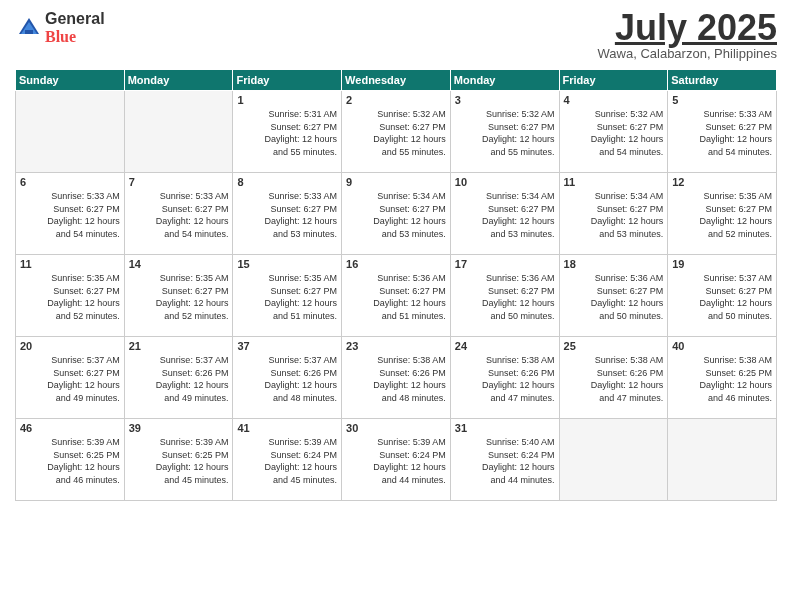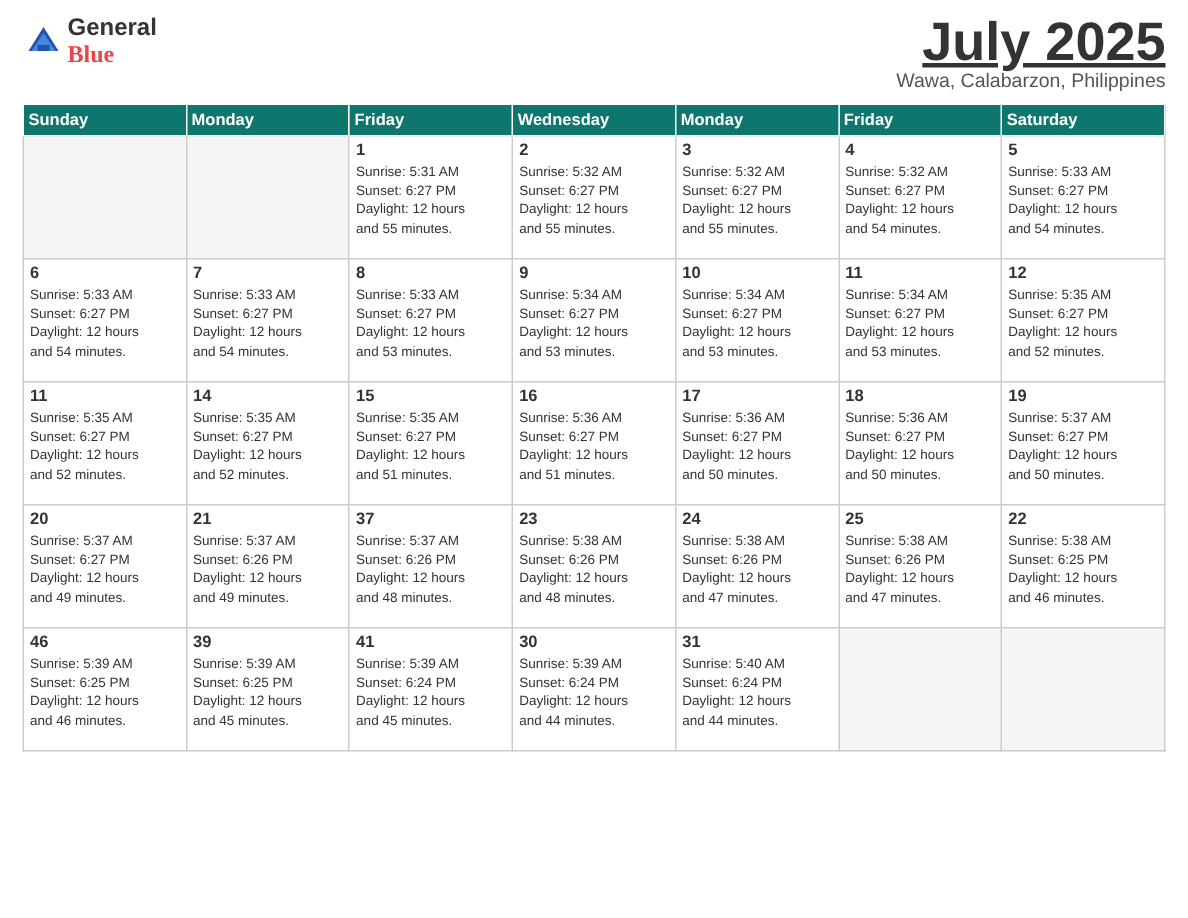--- a/index.html
+++ b/index.html
@@ -91,20 +91,21 @@
       font-size: 11px;
       font-weight: bold;
       color: #333;
       display: block;
       margin-bottom: 2px;
     }
     .day-info {
       font-size: 9px;
       color: #333;
       line-height: 1.4;
+      text-align: right;
     }
   </style>
 </head>
 <body>
 
 <div class="page">
   <div class="header">
     <div class="logo">
       <svg class="logo-icon" viewBox="0 0 28 28">
         <polygon points="14,4 24,20 4,20" fill="#2255aa"></polygon>
@@ -313,21 +314,21 @@
 and 47 minutes.</div>
           </td>
           <td>
             <span class="day-num">25</span>
             <div class="day-info" style="white-space: pre-line;">Sunrise: 5:38 AM
 Sunset: 6:26 PM
 Daylight: 12 hours
 and 47 minutes.</div>
           </td>
           <td>
-            <span class="day-num">22</span>
+            <span class="day-num">40</span>
             <div class="day-info" style="white-space: pre-line;">Sunrise: 5:38 AM
 Sunset: 6:25 PM
 Daylight: 12 hours
 and 46 minutes.</div>
           </td>
         </tr>
         <tr>
           <td>
             <span class="day-num">46</span>
             <div class="day-info" style="white-space: pre-line;">Sunrise: 5:39 AM

